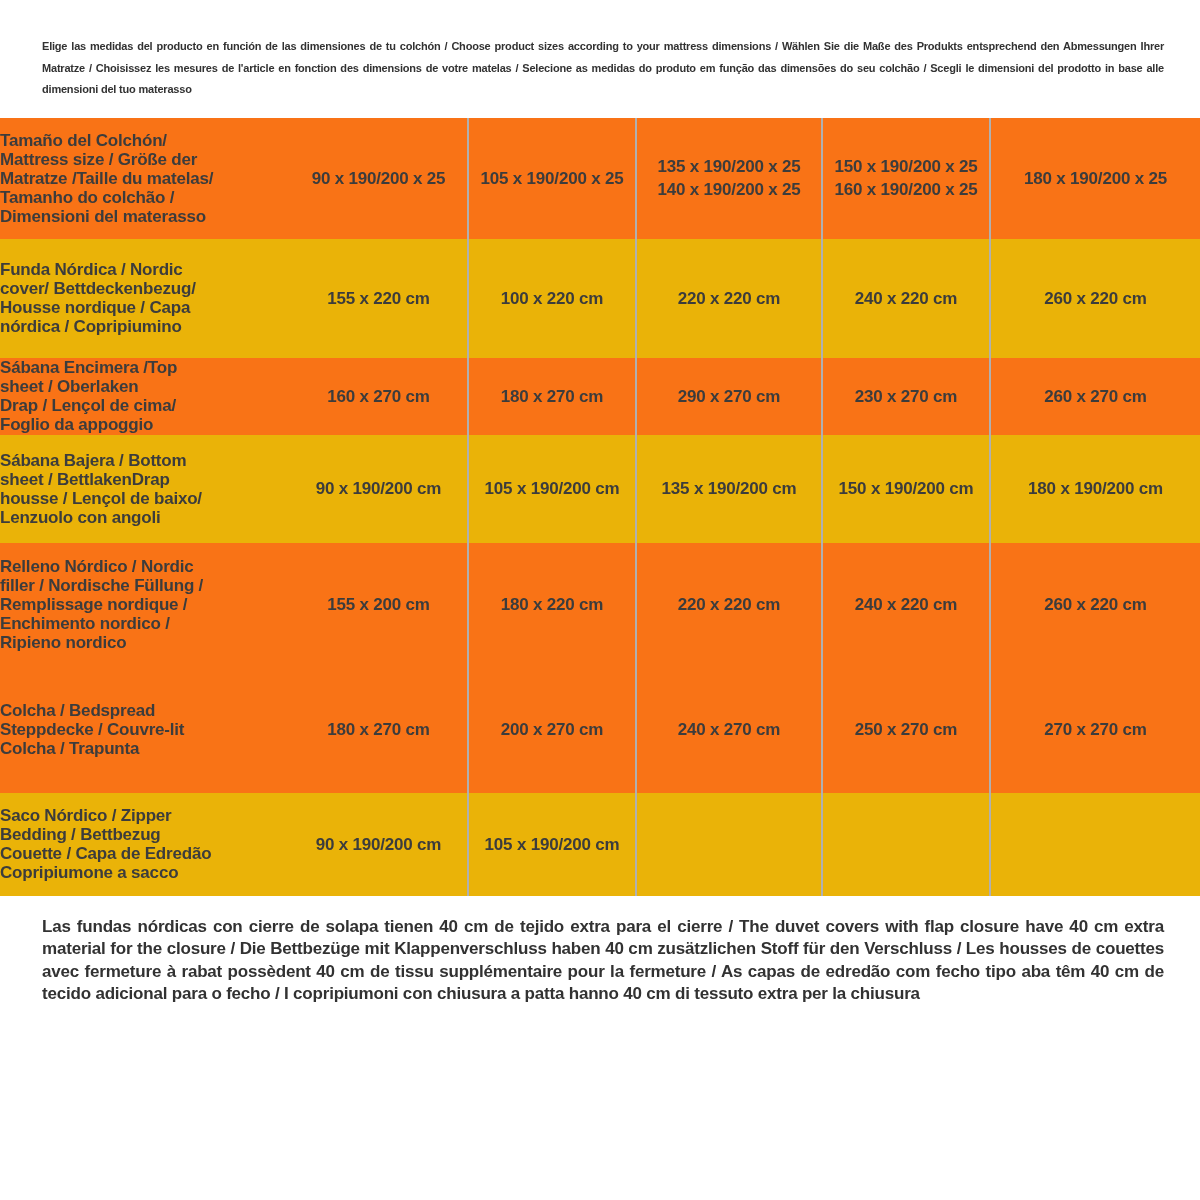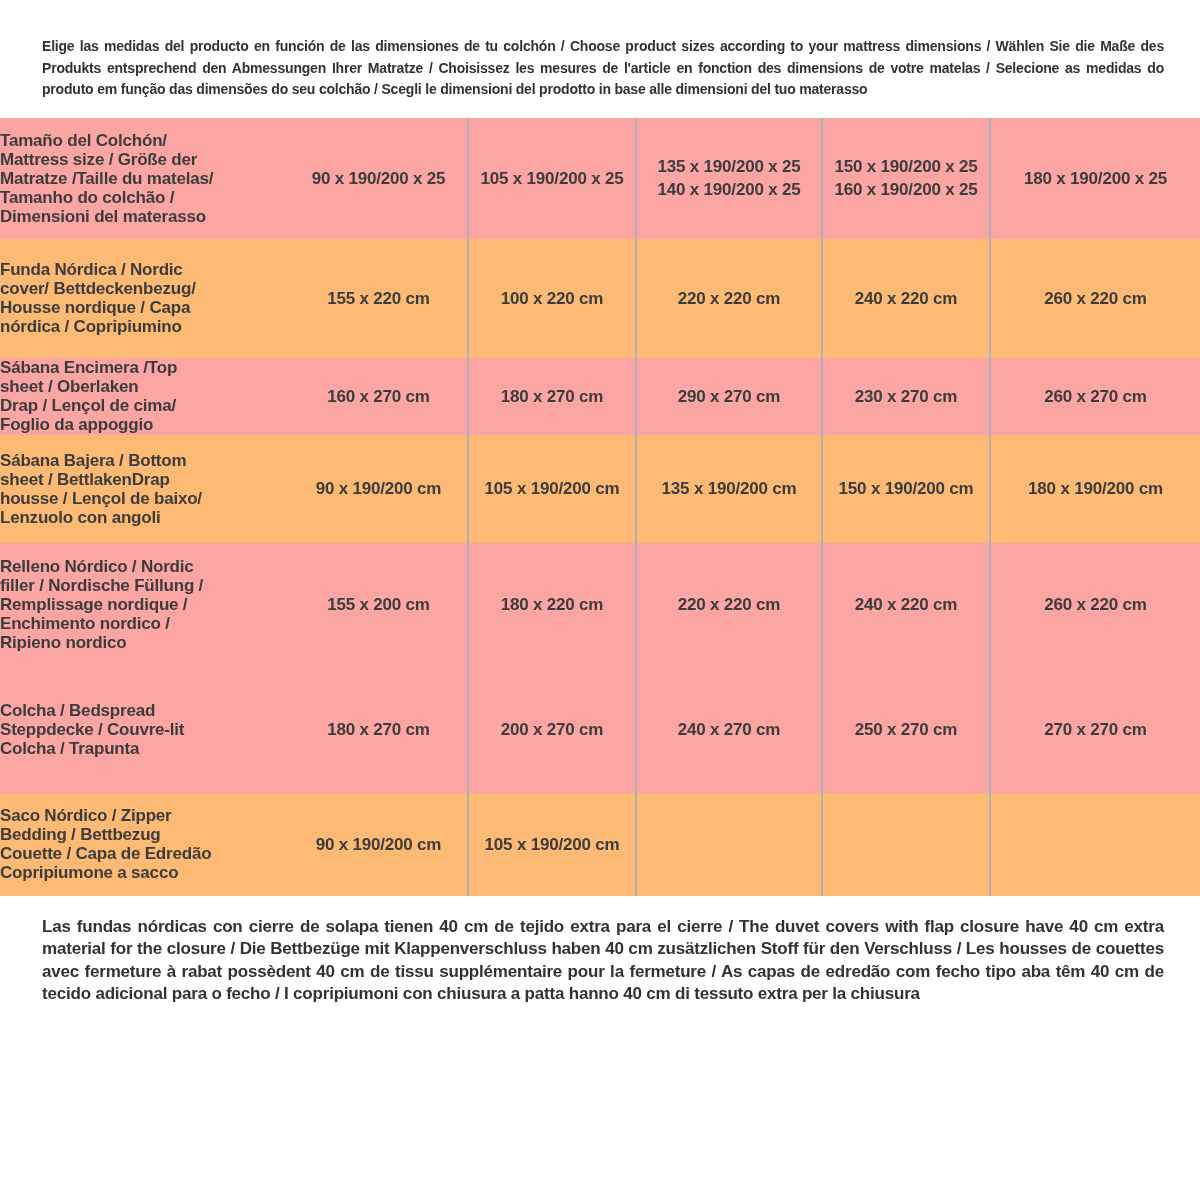--- a/index.html
+++ b/index.html
@@ -7,21 +7,21 @@
     width:1200px;height:1200px;
     font-family:"Liberation Sans", sans-serif;
     font-weight:bold;
     color:#3c3c3c;
     -webkit-font-smoothing:antialiased;
   }
   .page{position:relative;width:1200px;height:1200px;background:#fff;overflow:hidden;}
 
   .intro{
     margin:36px 36px 0 42px;
-    font-size:14px;
+    font-size:11px;
     line-height:21.5px;
     text-align:justify;
     color:#323232;
     letter-spacing:-0.2px;
   }
 
   table.size-table{
     width:1200px;
     border-collapse:collapse;
     table-layout:fixed;
@@ -39,22 +39,22 @@
     line-height:19px;
     white-space:pre-line;
     letter-spacing:-0.2px;
   }
   td.val{
     text-align:center;
     white-space:pre-line;
     line-height:23px;
     letter-spacing:-0.2px;
   }
-  tr.gray td{background:#fca5a5;}
-  tr.white td{background:#fdba74;margin-top:11px;}
+  tr.gray td{background:#f97316;}
+  tr.white td{background:#eab308;margin-top:11px;}
   td.sep{border-left:2px solid #b0b0b0;}
 
   .footnote{
     margin:20px 36px 0 42px;
     font-size:17px;
     line-height:22.5px;
     text-align:justify;
     color:#323232;
     letter-spacing:-0.2px;
   }

